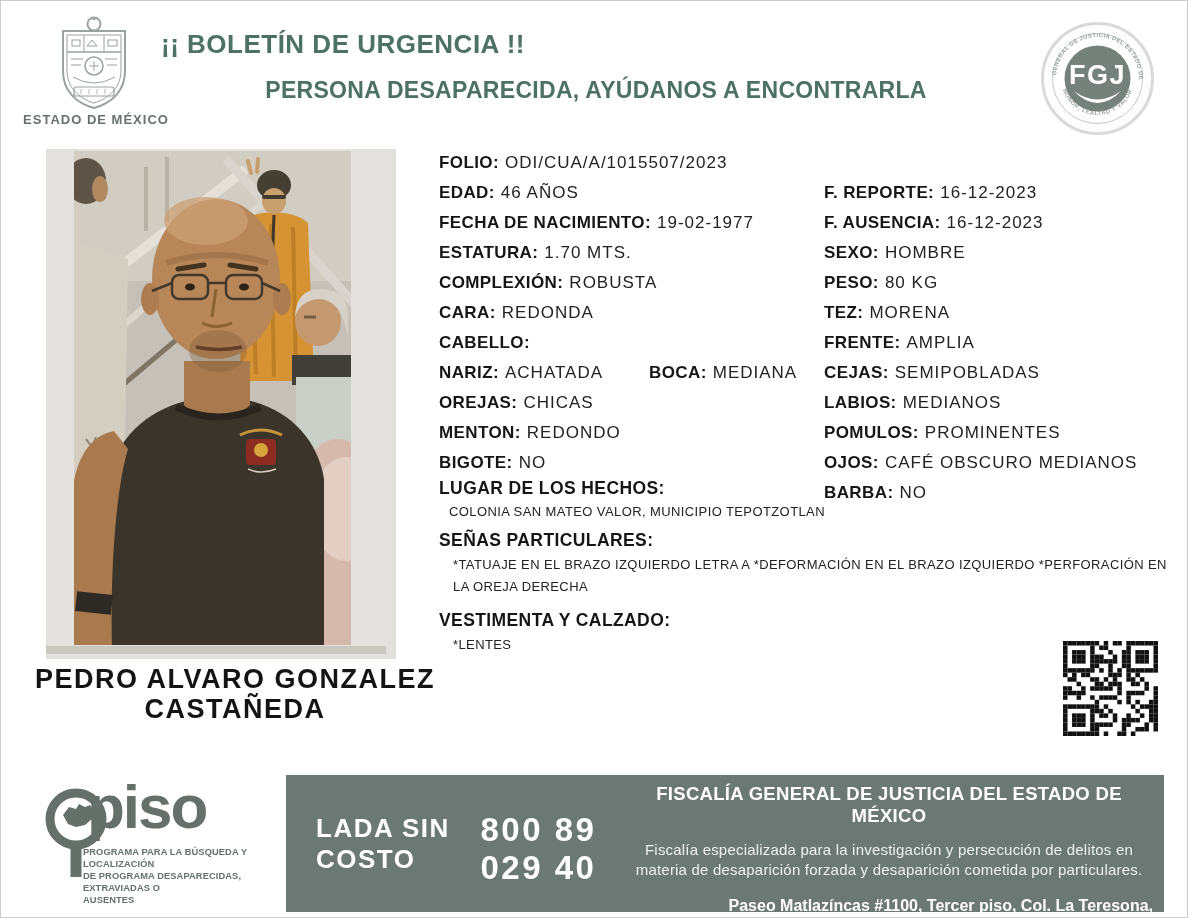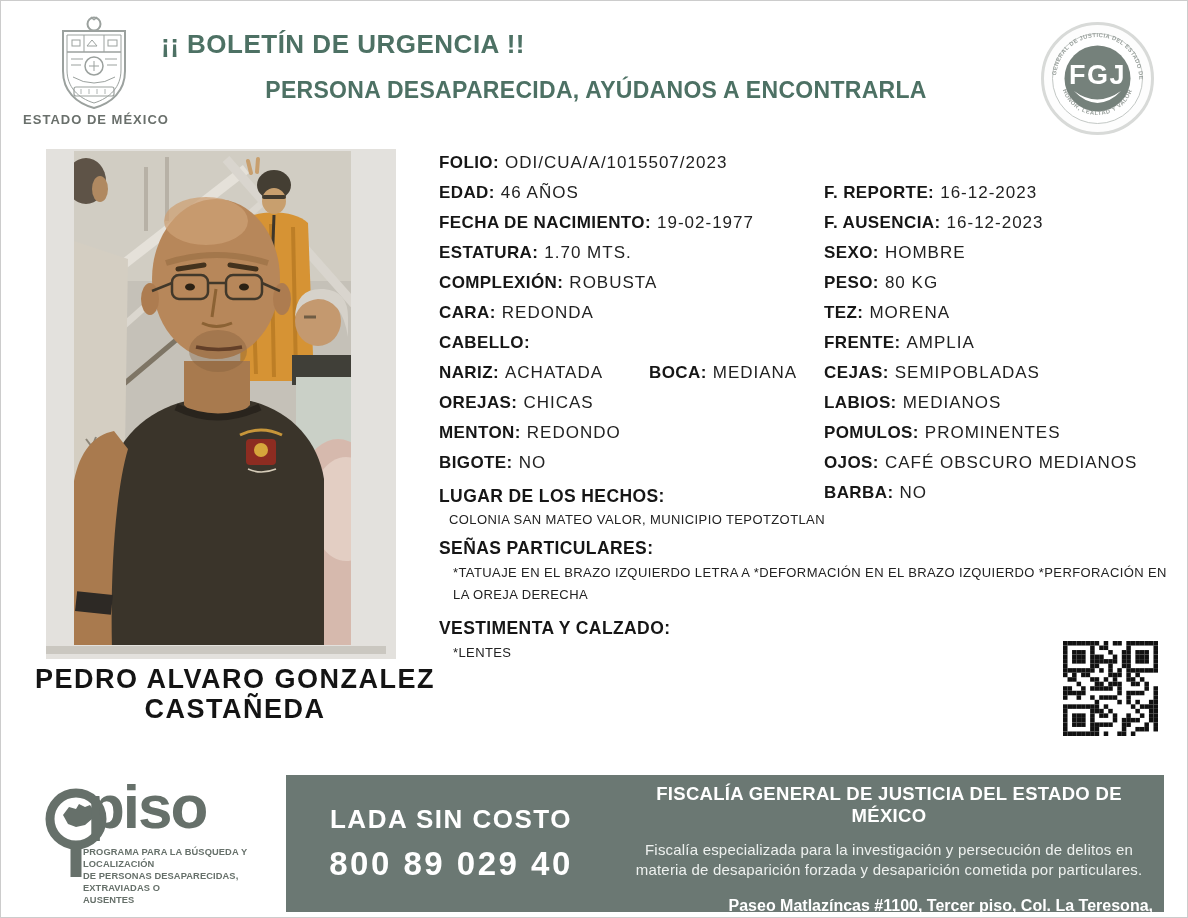--- a/index.html
+++ b/index.html
@@ -20,37 +20,37 @@
   
   .photo{position:absolute;left:45px;top:148px;width:350px;height:510px;}
 
   
   .fields-left{position:absolute;left:438px;top:147px;width:745px;}
   .fields-right{position:absolute;left:823px;top:177px;width:360px;}
   .frow{height:30px;display:flex;align-items:center;position:relative;}
   .fl{font-weight:bold;font-size:17px;letter-spacing:0.4px;color:#161616;white-space:pre;}
   .fv{font-size:17px;letter-spacing:1px;color:#222;margin-left:6px;white-space:pre;}
   .pair2{position:absolute;left:210px;display:flex;align-items:flex-end;}
-  .sec-label{font-weight:bold;font-size:17.5px;color:#161616;letter-spacing:0.4px;height:22px;margin-top:8px;}
+  .sec-label{font-weight:bold;font-size:17.5px;color:#161616;letter-spacing:0.4px;height:22px;}
   .sec-small{font-size:13px;color:#222;letter-spacing:0.4px;}
   .lugar-value{padding-left:10px;margin-top:2px;line-height:20px;}
   .senas-label{margin-top:8px;}
   .senas-text{padding-left:14px;margin-top:4px;line-height:18px;}
   .vest-label{margin-top:14px;}
   .vest-value{padding-left:14px;margin-top:5px;}
 
   
   .name{position:absolute;left:8px;top:664px;width:452px;text-align:center;
         font-weight:bold;font-size:27px;letter-spacing:1.5px;line-height:1.1;color:#141414;}
   .qr{position:absolute;left:1059px;top:637px;width:101px;height:101px;background:#fff;padding:3px;box-sizing:border-box;}
 
   
   .band{position:absolute;left:285px;top:774px;width:878px;height:137px;background:#6b7873;}
   .lada{position:absolute;left:285px;top:774px;width:330px;height:137px;display:flex;
-        flex-direction:column;justify-content:center;align-items:center;color:#fff;}
+        flex-direction:row;justify-content:center;align-items:center;color:#fff;padding-left:30px;}
   .lada-caption{font-size:26px;font-weight:bold;letter-spacing:1.5px;}
   .lada-number{font-size:33px;font-weight:bold;letter-spacing:2.5px;margin-top:10px;}
   .fisc{position:absolute;left:618px;top:782px;width:540px;color:#fff;}
   .fisc-title{text-align:center;font-size:18.5px;font-weight:bold;letter-spacing:0.3px;}
   .fisc-desc{margin:13px auto 0;width:522px;text-align:center;font-size:15px;line-height:1.35;
         color:#eef1ef;letter-spacing:0.2px;}
   .fisc-addr{margin-top:13px;text-align:right;font-size:16px;font-weight:bold;line-height:1.45;padding-right:6px;}
 
   .odisea-glass{position:absolute;left:38px;top:786px;}
   .odisea-brand{position:absolute;left:86px;top:770px;font-size:62px;font-weight:bold;
@@ -538,21 +538,21 @@
   <div class="band"></div>
 
   <svg class="odisea-glass" width="76" height="96" viewBox="0 0 76 96">
     <circle cx="37" cy="32" r="26" fill="none" stroke="#66706a" stroke-width="9"></circle>
     <path d="M24,28 l6,-8 l7,2 l3,-5 l6,3 l5,-2 l4,6 l-2,8 l-7,6 l-9,2 l-8,-3 z" fill="#66706a"></path>
     <rect x="31.5" y="58" width="11" height="32" fill="#66706a"></rect>
   </svg>
   <div class="odisea-brand">piso</div>
   <div class="odisea-program">
     <div>PROGRAMA PARA LA BÚSQUEDA Y LOCALIZACIÓN</div>
-    <div>DE PERSONAS DESAPARECIDAS, EXTRAVIADAS  O</div>
+    <div>DE PROGRAMA DESAPARECIDAS, EXTRAVIADAS  O</div>
     <div>AUSENTES</div>
   </div>
 
   <div class="lada">
     <div class="lada-caption">LADA SIN COSTO</div>
     <div class="lada-number">800 89 029 40</div>
   </div>
 
   <div class="fisc">
     <div class="fisc-title">FISCALÍA GENERAL DE JUSTICIA DEL ESTADO DE MÉXICO</div>

